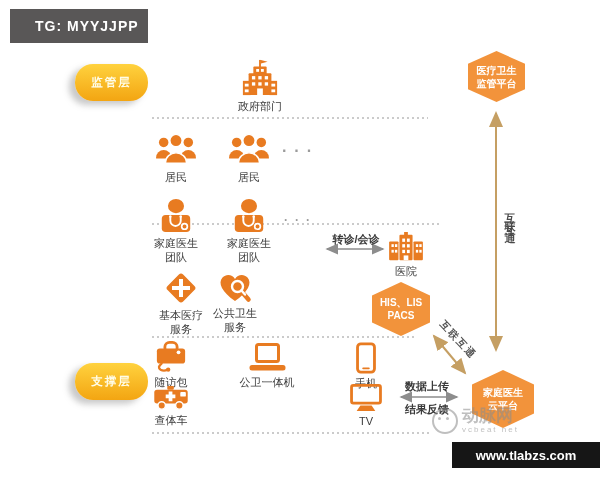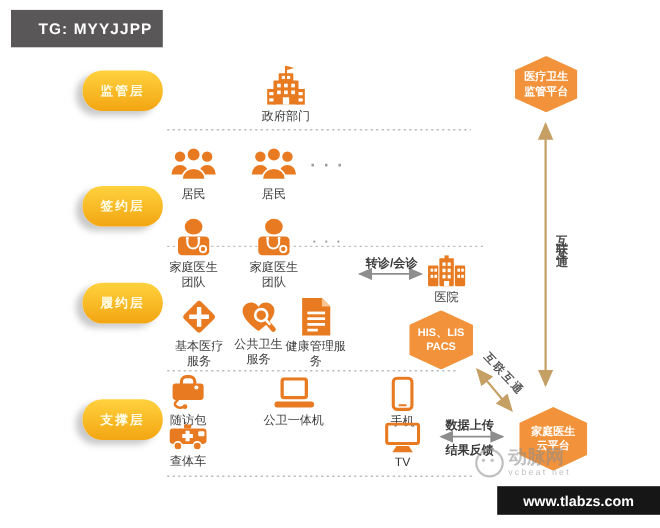--- a/index.html
+++ b/index.html
@@ -79,26 +79,20 @@
     <line x1="152" y1="433" x2="430" y2="433" stroke="#bbb" stroke-width="1.3" stroke-dasharray="2 3"></line>
 
     <line x1="496" y1="113" x2="496" y2="350" stroke="#C59F63" stroke-width="2" marker-start="url(#mts)" marker-end="url(#mt)"></line>
     <line x1="434" y1="336" x2="465" y2="373" stroke="#C59F63" stroke-width="2" marker-start="url(#mts)" marker-end="url(#mt)"></line>
     <line x1="327" y1="249" x2="383" y2="249" stroke="#8D8D8D" stroke-width="1.6" marker-start="url(#mgs)" marker-end="url(#mg)"></line>
     <line x1="401" y1="397" x2="457" y2="397" stroke="#8D8D8D" stroke-width="1.6" marker-start="url(#mgs)" marker-end="url(#mg)"></line>
   </svg>
 
   <div class="layer" style="top:64px">
       <span>监管层</span>
-    </div>
-  <div class="layer" style="top:169px">
-      <span>签约层</span>
-    </div>
-  <div class="layer" style="top:257px">
-      <span>履约层</span>
     </div>
   <div class="layer" style="top:363px">
       <span>支撑层</span>
     </div>
 
   <div class="node" style="left:260px;top:59px">
     <svg width="38" height="38" viewBox="0 0 40 40">
       <g fill="#E87B21">
         <rect x="19" y="1" width="2" height="8"></rect>
         <path d="M21 1 l7 1.9 -7 1.9 z"></path>
@@ -218,33 +212,20 @@
   </div>
   <div class="node" style="left:235px;top:268px">
     <svg width="40" height="36" viewBox="0 0 40 36">
       <line x1="27" y1="24" x2="33.5" y2="31.5" stroke="#E87B21" stroke-width="4.5" stroke-linecap="round"></line>
       <path fill="#E87B21" d="M20 33 C7 24 2.5 15 7.5 9.5 C11 5.6 17.5 6.3 20 11 C22.5 6.3 29 5.6 32.5 9.5 C37.5 15 33 24 20 33 Z"></path>
       <circle cx="22.5" cy="18.5" r="5.5" fill="none" stroke="#fff" stroke-width="2.4"></circle>
       <line x1="26.5" y1="22.5" x2="30" y2="26.5" stroke="#fff" stroke-width="2.4" stroke-linecap="round"></line>
     </svg>
     <div class="cap w50">公共卫生服务</div>
   </div>
-  <div class="node" style="left:287px;top:270px">
-    <svg width="32" height="36" viewBox="0 0 32 38">
-      <path fill="#E87B21" d="M3 1 h19 l8 8 v28 h-27 z"></path>
-      <path fill="#F8C693" d="M22 1 l8 8 h-8 z"></path>
-      <g fill="#fff">
-        <rect x="8" y="14" width="17" height="2.6"></rect>
-          <rect x="8" y="19.5" width="17" height="2.6"></rect>
-        <rect x="8" y="25" width="17" height="2.6"></rect>
-          <rect x="8" y="30.5" width="10" height="2.6"></rect>
-      </g>
-    </svg>
-    <div class="cap w56">健康管理服务</div>
-  </div>
 
   <div class="node" style="left:171px;top:341px">
     <svg width="34" height="32" viewBox="0 0 36 34">
       <rect x="11.5" y="1.5" width="13" height="11" rx="5" fill="none" stroke="#E87B21" stroke-width="3"></rect>
       <rect x="3" y="8" width="30" height="16" rx="3" fill="#E87B21"></rect>
       <circle cx="26" cy="12" r="2" fill="#fff"></circle>
       <path d="M8 24 q-5 4 -1 6.5 q3.5 2 7 0" fill="none" stroke="#E87B21" stroke-width="2.5" stroke-linecap="round"></path>
       <circle cx="15" cy="30.5" r="2.3" fill="#E87B21"></circle>
     </svg>
     <div class="cap">随访包</div>

